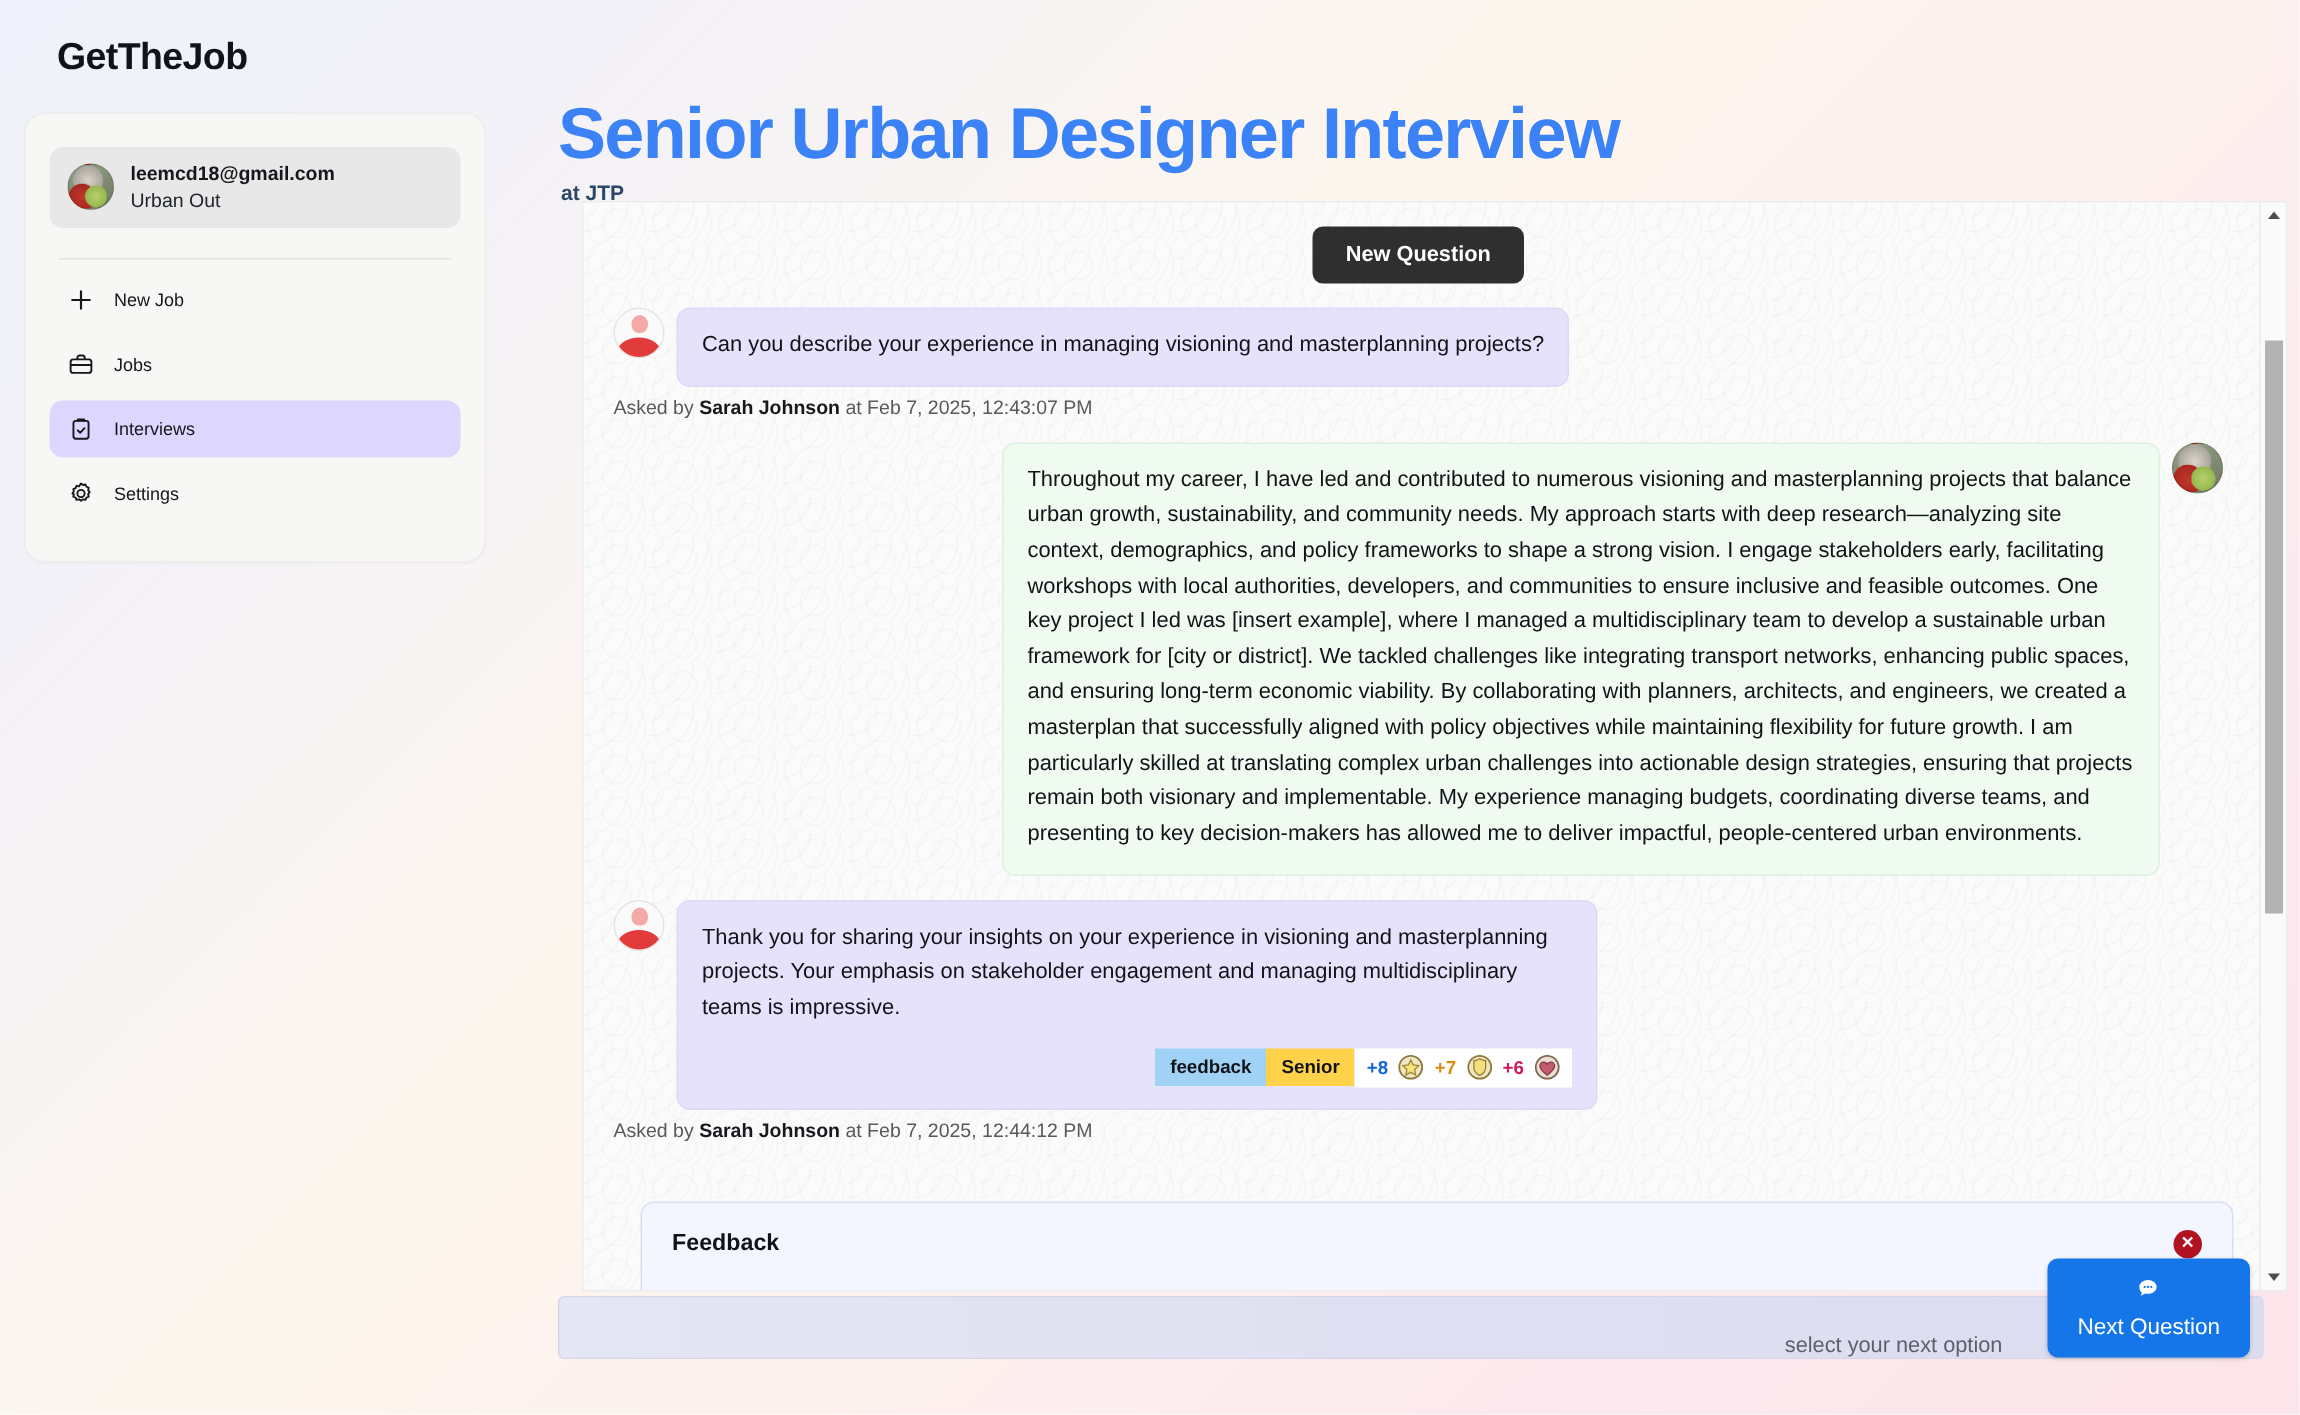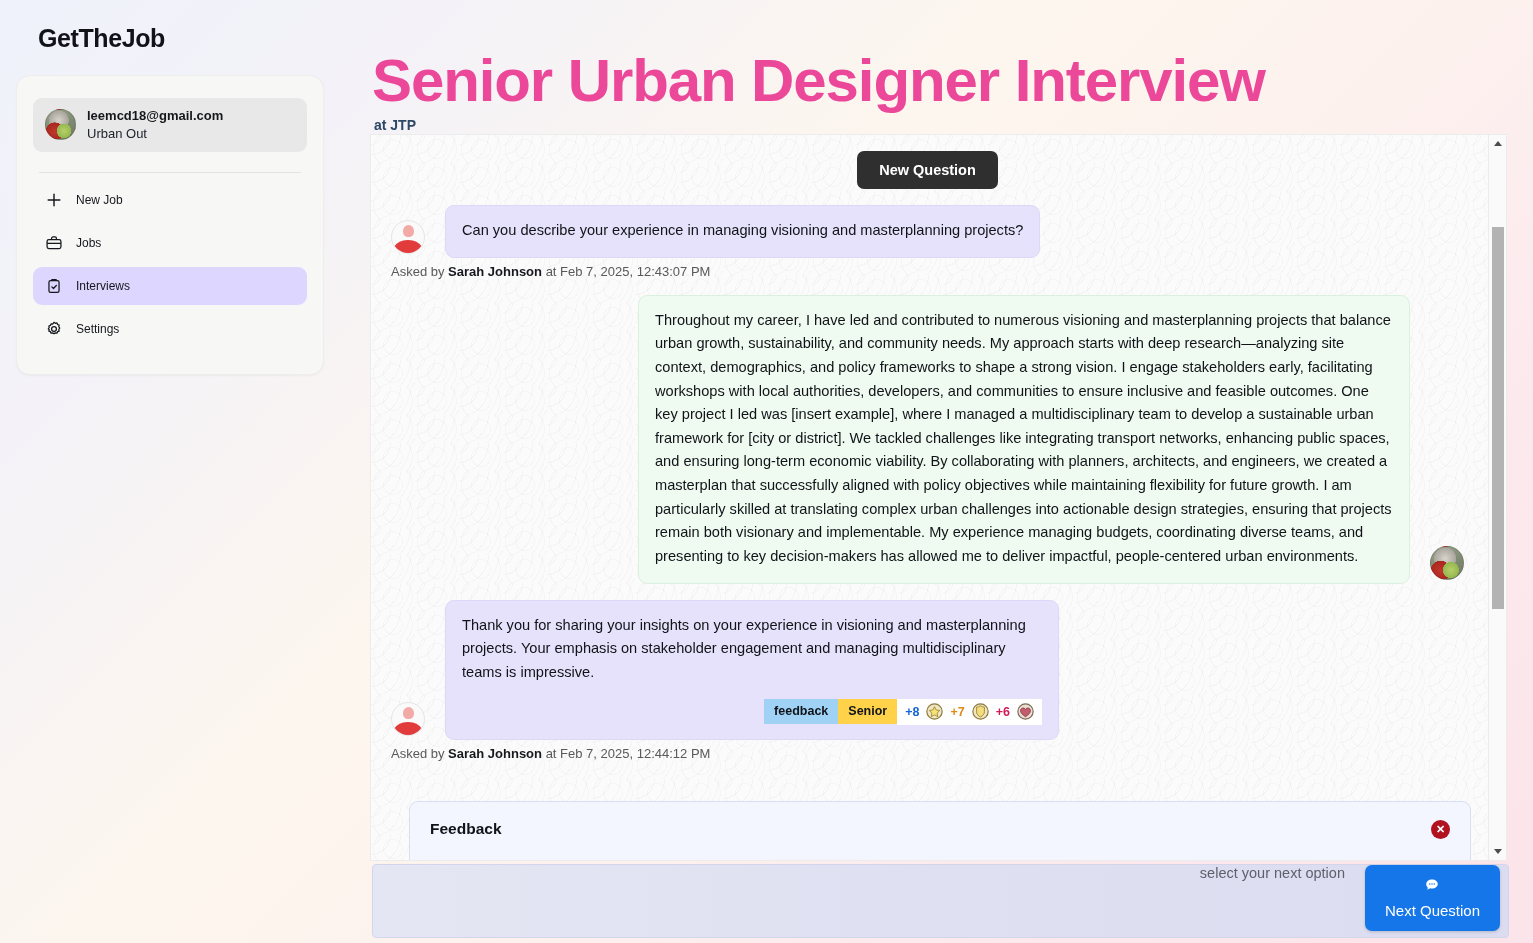--- a/index.html
+++ b/index.html
@@ -105,38 +105,38 @@
 
   
   #main {
     position: absolute;
     left: 370px; top: 0;
     width: 1163px;
     height: 943px;
   }
 
   #page-title {
-    margin: 49px 0 0 2px;
-    font-size: 60px;
-    font-weight: bold;
-    color: #ec4899;
+    margin: 65px 0 0 2px;
+    font-size: 48px;
+    font-weight: bold;
+    color: #3b82f6;
     letter-spacing: -1.1px;
     line-height: 1.05;
   }
   #page-subtitle {
     margin: 5px 0 0 4px;
     font-size: 14px;
     font-weight: bold;
     color: #2c4766;
   }
 
   
   #chat-panel {
     position: absolute;
-    left: 0; top: 134px;
+    left: 18px; top: 134px;
     width: 1137px;
     height: 727px;
     background-color: #fbfbfb;
     background-image:
       repeating-radial-gradient(circle at 0 0, transparent 0 9px, rgba(0,0,0,0.028) 9px 10px),
       repeating-radial-gradient(circle at 22px 14px, transparent 0 9px, rgba(0,0,0,0.022) 9px 10px);
     background-size: 44px 28px, 44px 28px;
     border: 1px solid #ececec;
     overflow: hidden;
   }
@@ -156,21 +156,21 @@
     color: #ffffff;
     font-size: 14.5px;
     font-weight: bold;
     border: none;
     border-radius: 7px;
     padding: 11px 22px;
     cursor: pointer;
     font-family: inherit;
   }
 
-  .msg-row { display: flex; align-items: flex-end; gap: 20px; margin-top: 16px; }
+  .msg-row { display: flex; gap: 8px; margin-top: 16px; }
   .msg-row.left  { justify-content: flex-start; }
   .msg-row.right { justify-content: flex-end; }
 
   .avatar-person {
     width: 34px; height: 34px;
     border-radius: 50%;
     flex: 0 0 34px;
     background: #fafafa;
     border: 1px solid #e9e4e4;
     position: relative;
@@ -311,29 +311,29 @@
     background: #b3b3b3;
     cursor: pointer;
   }
 
   
   #bottom-bar {
     position: absolute;
     left: 2px;
     top: 864px;
     width: 1137px;
-    height: 74px;
+    height: 42px;
     background: linear-gradient(90deg, #e4e6f3 0%, #dfe1f2 45%, #dbdcf0 100%);
     border: 1px solid #d3d6ea;
     border-radius: 4px;
     display: flex;
-    align-items: flex-start;
+    align-items: flex-end;
     justify-content: flex-end;
     padding-right: 8px;
-    gap: 20px;
+    gap: 30px;
   }
   #next-hint { font-size: 14.5px; color: #5e616b; }
   #next-question-btn {
     display: flex;
     align-items: center;
     gap: 9px;
     background: #1476e8;
     color: #ffffff;
     border: none;
     border-radius: 7px;

